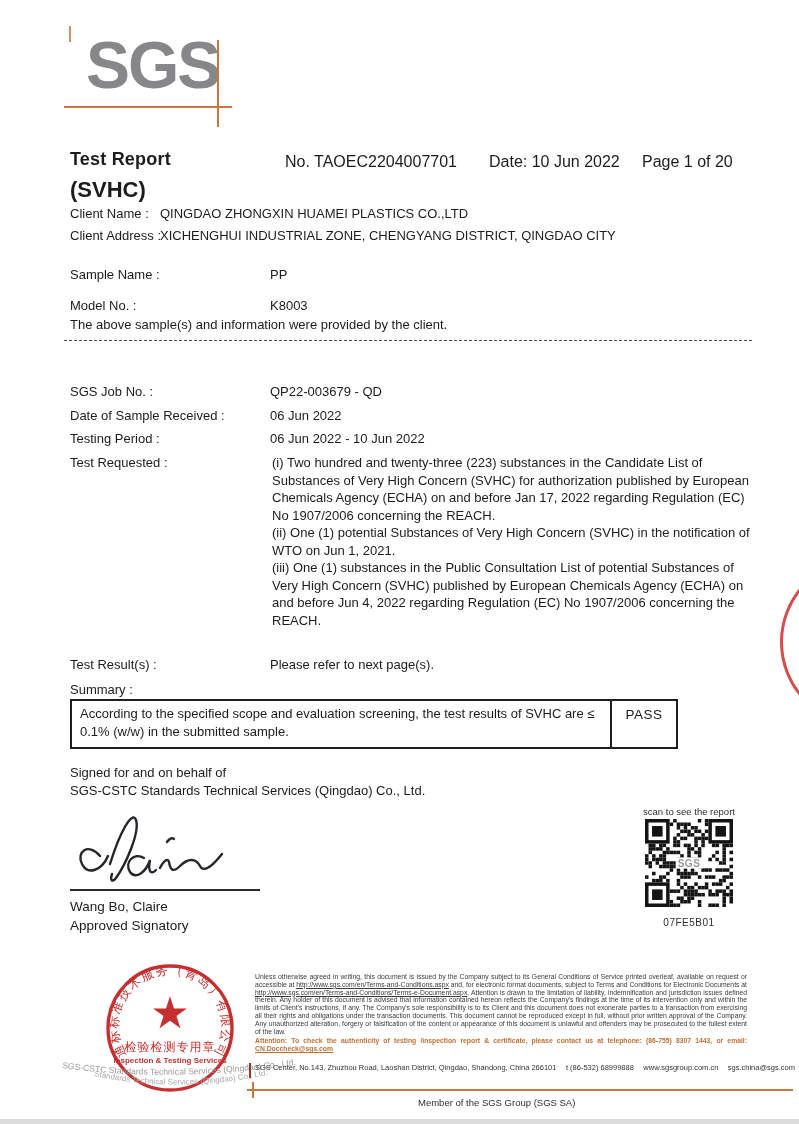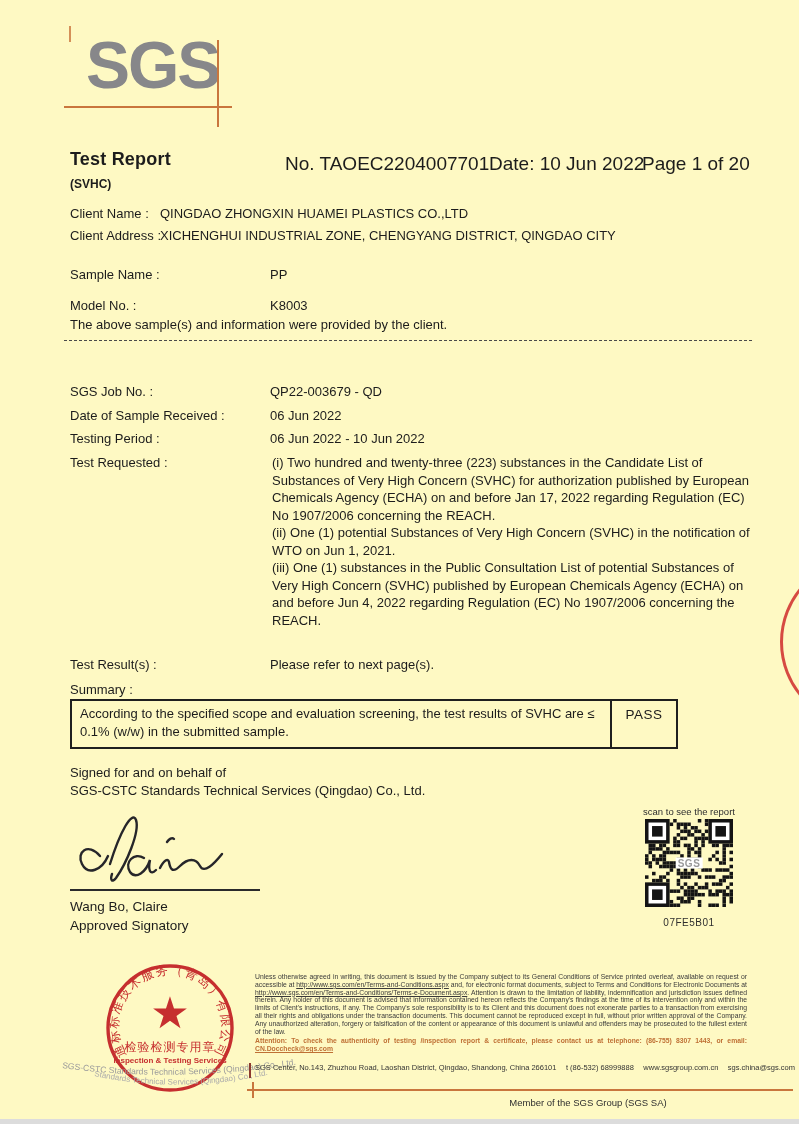--- a/index.html
+++ b/index.html
@@ -1,31 +1,31 @@
 <!DOCTYPE html>
 <html><head>
 <meta charset="utf-8">
 <style>
   * { margin:0; padding:0; box-sizing:border-box; }
   html,body { background:#e9e9e9; }
   body { font-family:"Liberation Sans","DejaVu Sans",sans-serif; color:#1c1c1c; }
-  .page { position:relative; width:799px; height:1124px; margin:0 auto; background:#fef9c3; overflow:hidden; }
+  .page { position:relative; width:799px; height:1124px; margin:0 auto; background:#ffffff; overflow:hidden; }
   .abs { position:absolute; }
 
   
   .logo { left:86px; top:32px; font-size:66px; font-weight:bold; color:#87878a; letter-spacing:-2px; line-height:1; }
   .mark { background:#c9763d; }
   .logo-hline { left:64px; top:106px; width:168px; height:2px; }
   .logo-vline { left:217px; top:40px; width:2px; height:87px; }
   .corner-tick { left:69px; top:26px; width:2px; height:16px; opacity:.8; }
 
   
   .title { left:70px; top:149px; font-size:18px; font-weight:bold; letter-spacing:.2px; }
-  .subtitle { left:70px; top:177px; font-size:12px; font-weight:bold; }
-  .hmeta { top:153px; font-size:19px; }
+  .subtitle { left:70px; top:177px; font-size:22px; font-weight:bold; }
+  .hmeta { top:153px; font-size:16px; }
   .h-no { left:285px; } .h-date { left:489px; } .h-page { left:642px; }
   .row { position:absolute; left:70px; font-size:13px; white-space:nowrap; }
   .row .v { position:absolute; left:200px; white-space:nowrap; }
   .row .vc { position:absolute; left:90px; white-space:nowrap; }
 
   .dash-sep { left:64px; top:340px; width:688px; border-top:1.6px dashed #4a4a4a; }
 
   .req-block { left:272px; top:454px; width:482px; font-size:13px; line-height:17.5px; }
   .req-block p { margin:0; }
 
@@ -52,21 +52,21 @@
 
   
   .legal { left:255px; top:973px; width:492px; font-size:6.8px; line-height:7.8px; color:#3a3a3a; text-align:justify; }
   .legal .u { text-decoration:underline; }
   .attention { margin-top:2px; color:#bf7035; font-weight:bold; }
   .addr-row { left:249px; top:1063px; width:546px; display:flex; font-size:7.5px; color:#333; }
   .addr-bar { width:2px; height:15px; background:#8d3a2f; margin-right:4px; flex:none; }
   .addr-row .gap { flex:1; }
   .foot-hline { left:247px; top:1089px; width:546px; height:2px; }
   .foot-tick { left:252px; top:1082px; width:2px; height:16px; }
-  .member { left:430px; top:1097px; width:316px; text-align:center; font-size:9.5px; color:#2e2e2e; }
+  .member { left:418px; top:1097px; width:316px; text-align:left; font-size:9.5px; color:#2e2e2e; }
   .bottom-strip { left:0; top:1119px; width:799px; height:5px; background:#dcdcdc; }
 
   .stamp-svg { left:58px; top:956px; }
 </style>
 </head>
 <body>
 
 <div class="page">
 
   <div class="abs logo">SGS</div>

